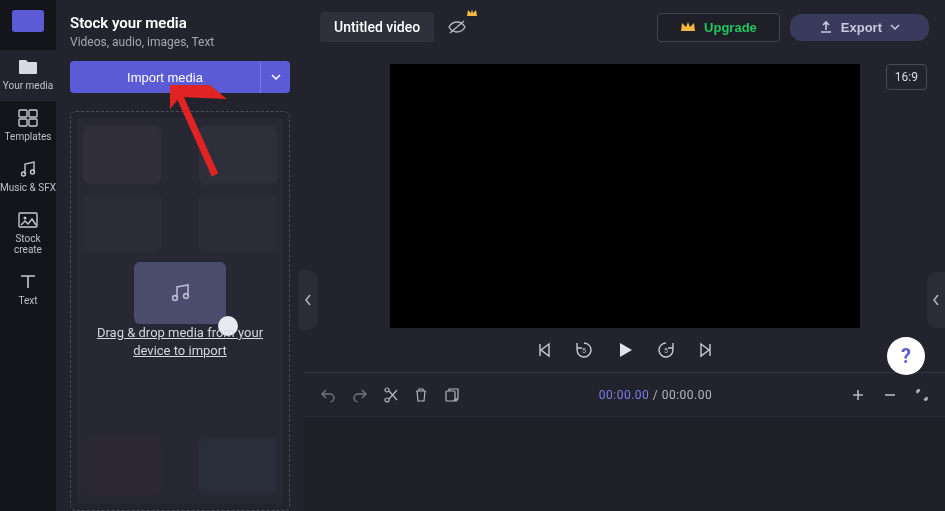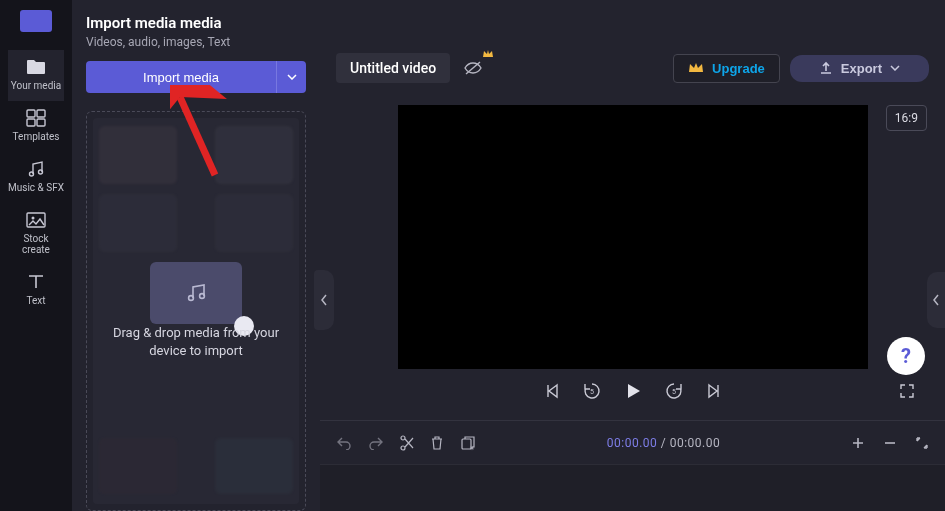--- a/index.html
+++ b/index.html
@@ -6,21 +6,21 @@
   body {
     width: 945px; height: 511px;
     background: #1a1a23; color: #fff;
     font-family: -apple-system, BlinkMacSystemFont, "Segoe UI", Roboto, sans-serif;
     font-size: 13px; overflow: hidden; position: relative;
   }
   .app { display: flex; width: 100%; height: 100%; }
 
   
   .rail {
-    width: 72px; background: #14141b; display: flex; flex-direction: column;
+    width: 56px; background: #14141b; display: flex; flex-direction: column;
     align-items: center; padding-top: 10px; gap: 0;
   }
   .logo {
     width: 32px; height: 22px; background: #5b5bd6; border-radius: 3px; margin-bottom: 18px;
   }
   .rail-item {
     width: 56px; padding: 8px 0 10px 0; display: flex; flex-direction: column;
     align-items: center; gap: 4px; cursor: pointer; color: #bfc0c9; font-size: 10px;
     text-align: center; line-height: 1.1;
   }
@@ -57,43 +57,43 @@
   }
   .dz-bg .blob { position: absolute; border-radius: 6px; background: #32323f; filter: blur(1px); opacity: .7; }
   .dz-card {
     width: 92px; height: 62px; background: #4b4b6b; border-radius: 6px;
     display: flex; align-items: center; justify-content: center; position: relative; z-index: 2;
   }
   .dz-hand {
     position: absolute; right: -12px; bottom: -12px; width: 20px; height: 20px;
     background: #e9e9f2; border-radius: 50%;
   }
-  .dz-text { position: relative; z-index: 2; color: #d6d6e0; font-size: 13px; text-align: center; line-height: 1.4; padding: 0 18px; }
+  .dz-text { position: relative; z-index: 2; color: #d6d6e0; font-size: 13px; text-align: center; line-height: 1.4; padding: 0 18px; text-decoration: underline; }
 
   
   .main { flex: 1; background: #23232e; position: relative; display: flex; flex-direction: column; }
   .collapse-tab {
     position: absolute; left: -6px; top: 300px; transform: translateY(-50%);
     width: 20px; height: 60px; background: #2c2c38; border-radius: 4px 10px 10px 4px;
     display: flex; align-items: center; justify-content: center; cursor: pointer;
   }
 
   .topbar {
-    height: 54px; display: flex; align-items: center; padding: 0 16px; gap: 10px; margin-top: 41px;
+    height: 54px; display: flex; align-items: center; padding: 0 16px; gap: 10px;
   }
   .title-chip {
     background: #30303c; border-radius: 4px; padding: 7px 14px; font-size: 14px; font-weight: 500;
   }
   .hide-icon-wrap { position: relative; width: 26px; height: 26px; display:flex; align-items:center; justify-content:center; }
   .crown-badge { position: absolute; top: -6px; right: -8px; }
   .spacer { flex: 1; }
   .upgrade-btn {
     display: flex; align-items: center; gap: 8px; background: #1f1f28;
-    border: 1px solid #44444f; border-radius: 4px; padding: 6px 14px; cursor: pointer;
-    color: #0ea5e9; font-weight: 600; font-size: 13px;
+    border: 1px solid #44444f; border-radius: 4px; padding: 6px 22px; cursor: pointer;
+    color: #22c55e; font-weight: 600; font-size: 13px;
   }
   .export-btn {
     display: flex; align-items: center; gap: 8px; background: #3a3a5c;
     border: none; border-radius: 12px; padding: 6px 29px; cursor: pointer;
     color: #c9c9de; font-weight: 600; font-size: 13px;
   }
 
   .preview-area {
     position: relative; flex: 0 0 auto; padding: 10px 16px 0 16px;
   }
@@ -106,21 +106,21 @@
   }
   .transport {
     height: 44px; display: flex; align-items: center; justify-content: center; gap: 22px;
     position: relative;
   }
   .transport .t-btn { cursor: pointer; color: #c9c9d4; display:flex; }
   .full-btn { position: absolute; right: 30px; }
 
   .timeline-bar {
     height: 44px; border-top: 1px solid #33333f; display: flex; align-items: center;
-    padding: 0 16px; gap: 16px; color: #b6b6c2; margin-top: 7px;
+    padding: 0 16px; gap: 16px; color: #b6b6c2;
   }
   .tb-left { display: flex; align-items: center; gap: 16px; }
   .tb-icon { cursor: pointer; display:flex; }
   .tb-time { flex: 1; text-align: center; font-size: 12px; letter-spacing: .5px; }
   .tb-time .cur { color: #7e7ee8; }
   .tb-right { display: flex; align-items: center; gap: 18px; }
 
   .timeline-track { flex: 1; border-top: 1px solid #2c2c36; background: #1f1f28; }
 
   
@@ -198,21 +198,21 @@
       <span class="rail-icon">
         <svg width="18" height="16" viewBox="0 0 18 16">
             <path d="M2 2h14M9 2v12" stroke="#c7c7d3" stroke-width="1.6"></path>
           </svg>
       </span>
       <span>Text</span>
     </div>
   </div>
 
   <div class="panel">
-    <div class="panel-title">Import media media</div>
+    <div class="panel-title">Stock your media</div>
     <div class="panel-sub">Videos, audio, images, Text</div>
     <div class="import-row">
       <button class="import-btn">Import media</button>
       <button class="import-drop">
         <svg width="10" height="6" viewBox="0 0 10 6">
             <path d="M1 1l4 4 4-4" fill="none" stroke="#fff" stroke-width="1.5"></path>
           </svg>
       </button>
     </div>
 

